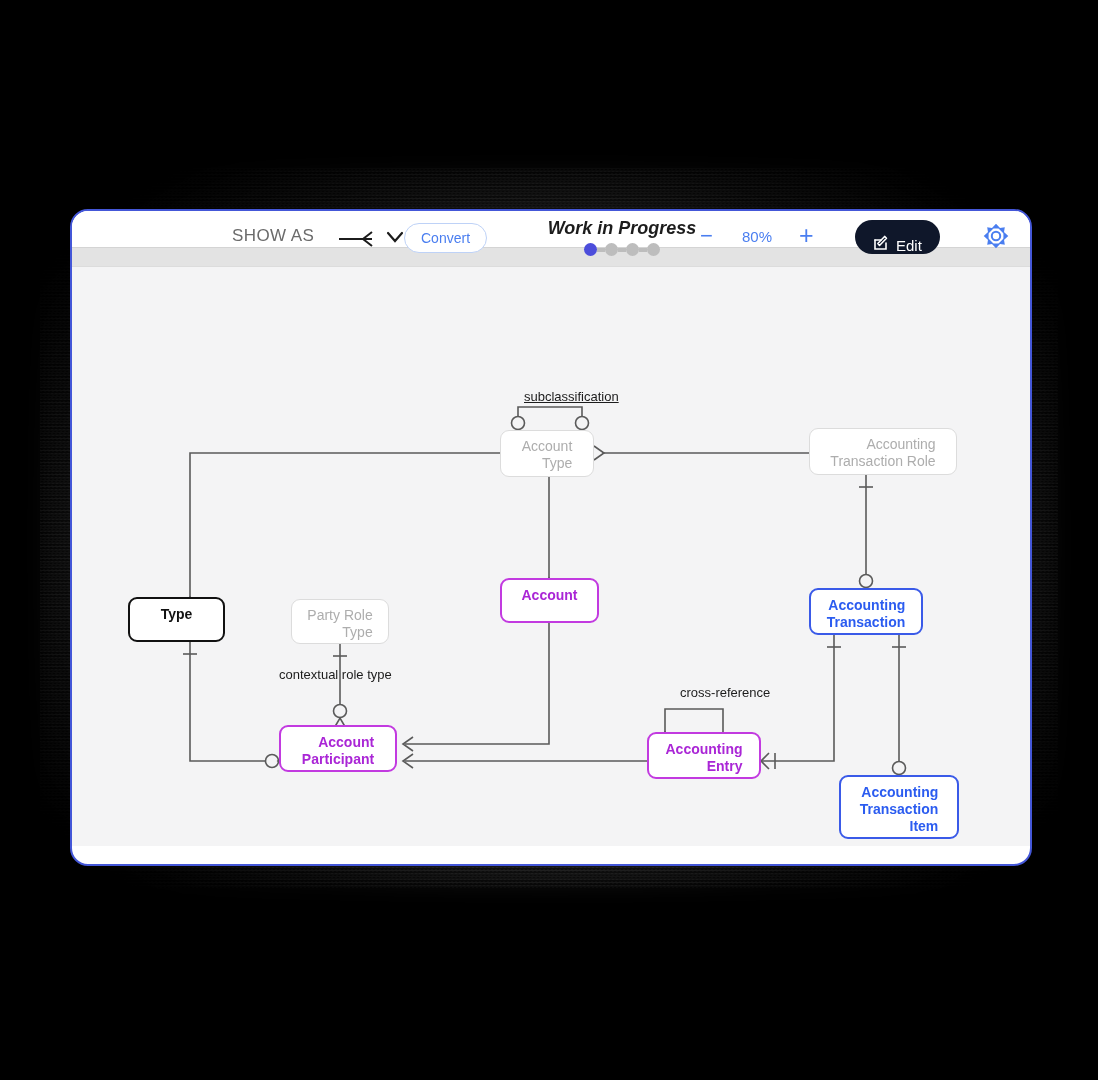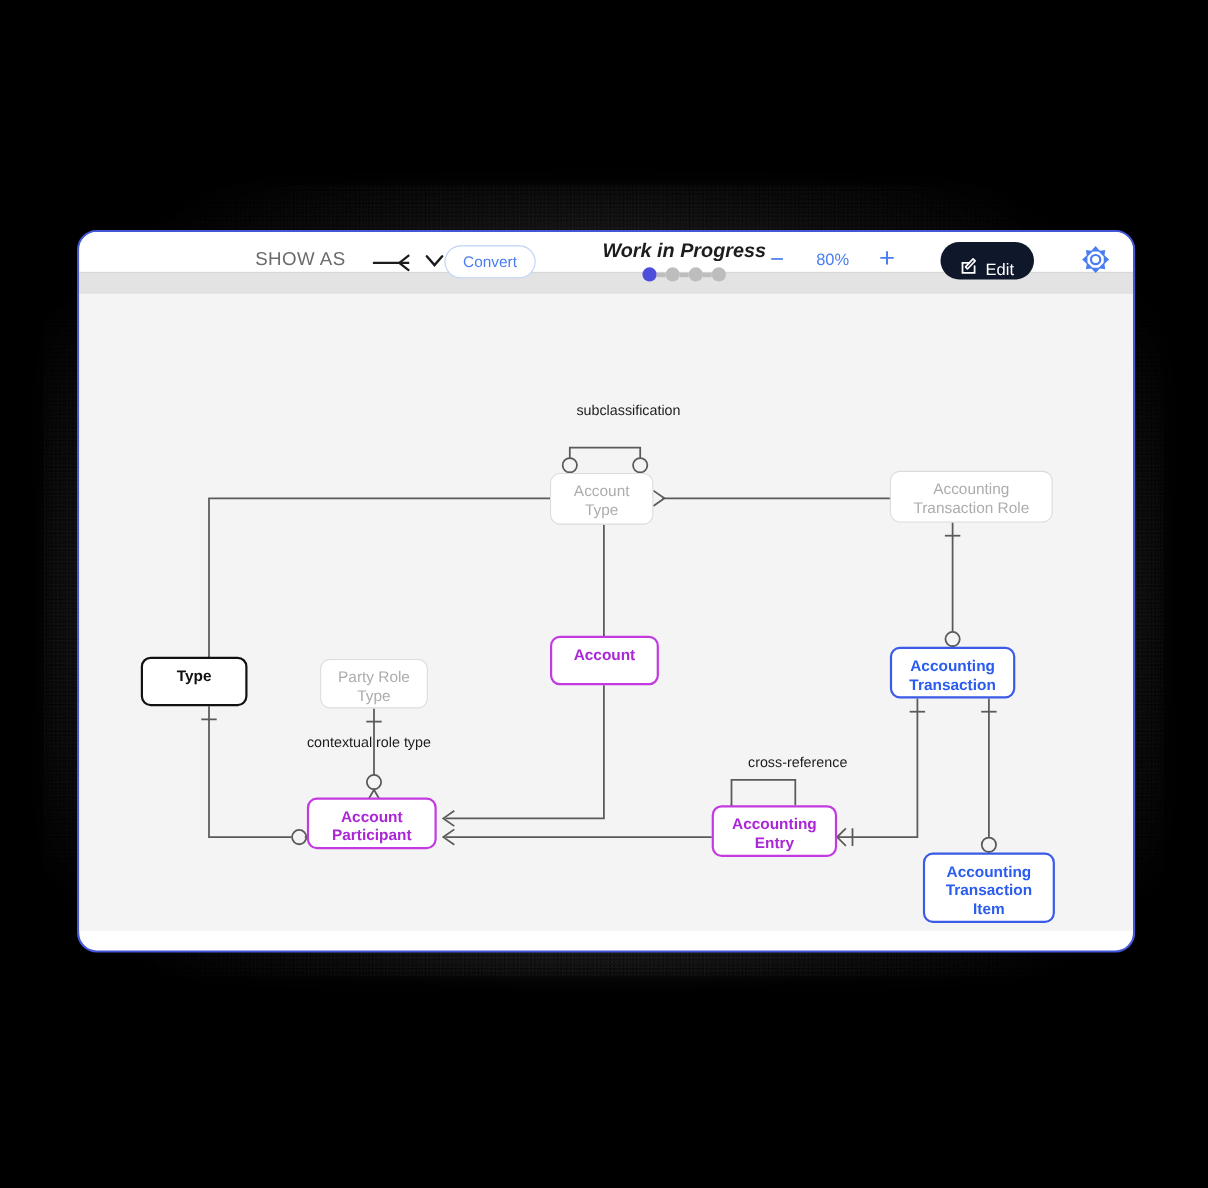--- a/index.html
+++ b/index.html
@@ -67,21 +67,21 @@
     background:#0f172a;color:#fff;font-size:15px;display:flex;align-items:flex-end;gap:7px;cursor:pointer;
   }
   .gear-btn{position:absolute;left:910px;top:11px;cursor:pointer;}
 
   
   .canvas{position:relative;height:579px;background:#f4f4f5;overflow:hidden;}
   .canvas svg{position:absolute;left:0;top:0;}
 
   
   .ent{position:absolute;border-radius:9px;background:#fff;display:flex;
-       justify-content:center;box-sizing:border-box;text-align:center;}
+       justify-content:center;box-sizing:border-box;text-align:right;}
   .ent .cap{font-size:14px;line-height:17px;padding-top:7px;}
   .ent.gray{border:1.5px solid #dcdcdc;}
   .ent.gray .cap{color:#adadad;}
   .ent.black{border:2.5px solid #111;}
   .ent.black .cap{color:#111;font-weight:bold;}
   .ent.purple{border:2px solid #c23ae0;}
   .ent.purple .cap{color:#aa26d6;font-weight:bold;}
   .ent.blue{border:2px solid #3a5ae8;}
   .ent.blue .cap{color:#2b5cf0;font-weight:bold;}
 
@@ -251,19 +251,19 @@
       </div>
 
       <div class="ent purple" style="left:575px;top:465px;width:114px;height:47px;">
         <div class="cap"><span>Accounting</span><br><span>Entry</span></div>
       </div>
 
       <div class="ent blue" style="left:767px;top:508px;width:120px;height:64px;">
         <div class="cap"><span>Accounting</span><br><span>Transaction</span><br><span>Item</span></div>
       </div>
 
-      <div class="edge-label" style="left:452px;top:98px;">subclassification</div>
+      <div class="edge-label" style="left:452px;top:122px;text-decoration:underline;">subclassification</div>
       <div class="edge-label" style="left:207px;top:400px;">contextual role type</div>
       <div class="edge-label" style="left:608px;top:418px;">cross-reference</div>
 
     </div>
   </div>
 </div>
 
 </body></html>

